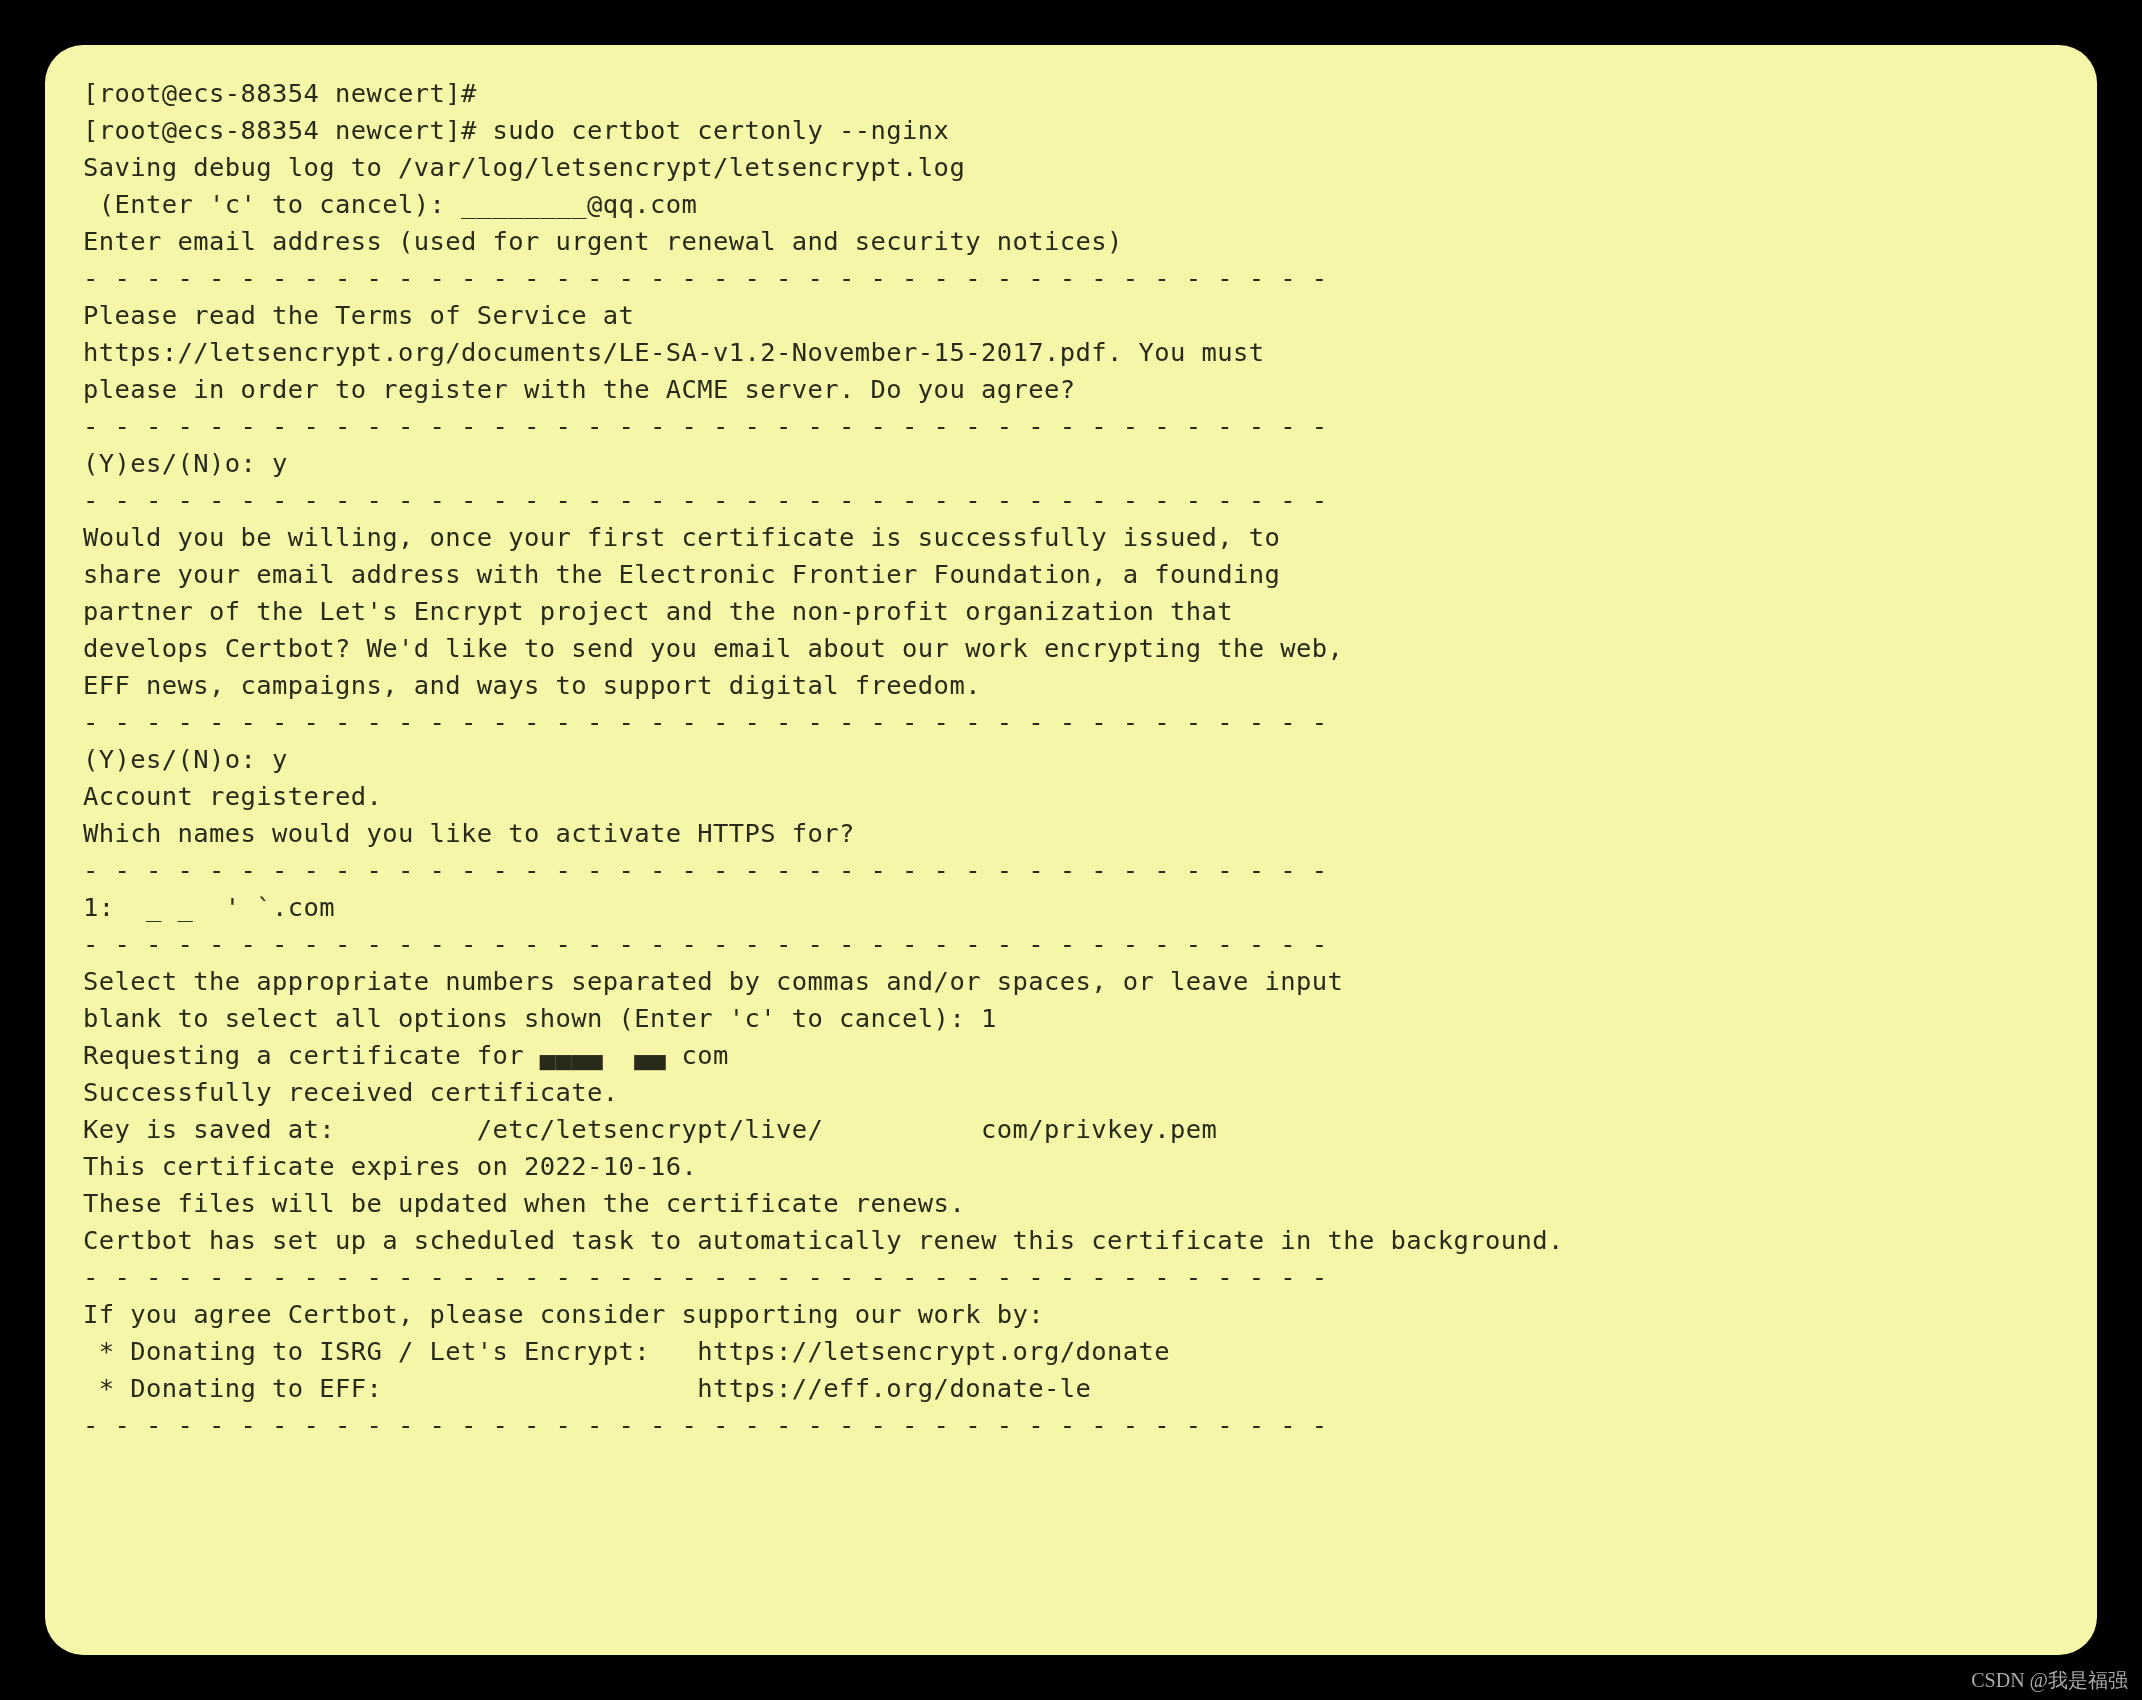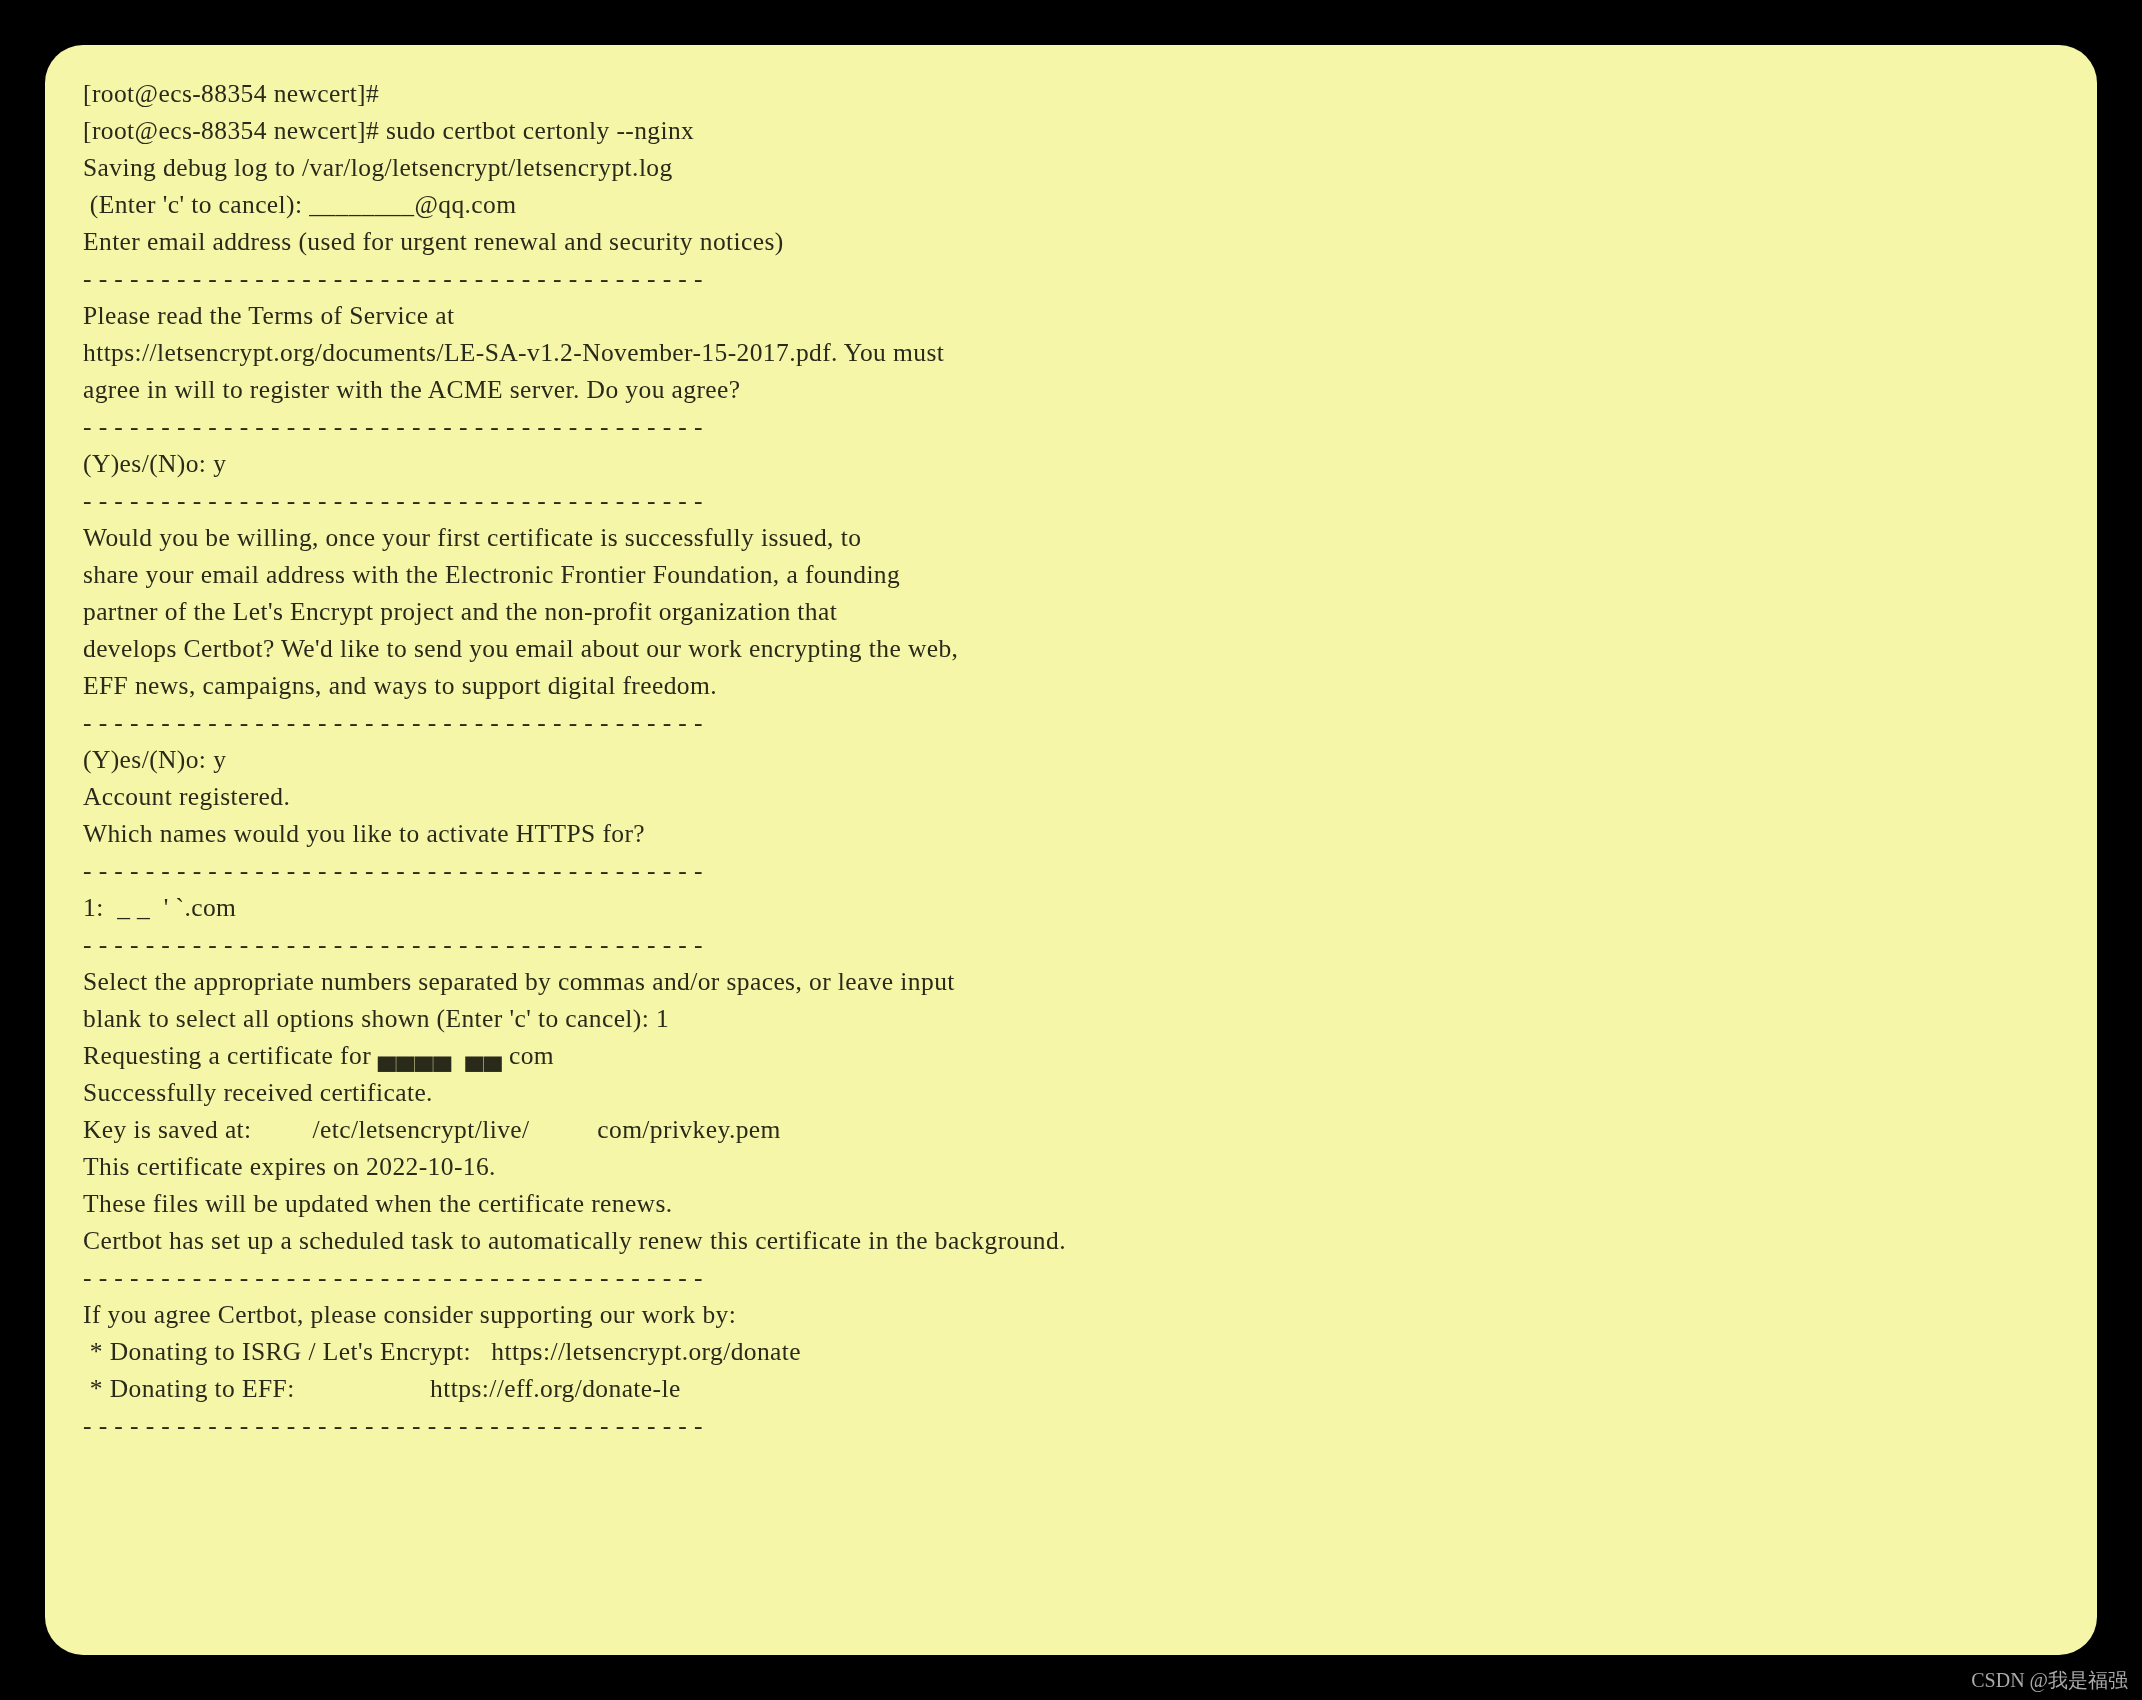--- a/index.html
+++ b/index.html
@@ -19,21 +19,20 @@
       padding: 30px 38px;
       overflow: hidden;
     }
     .line {
       font-size: 25.5px;
       line-height: 37px;
       letter-spacing: 0.4px;
       color: #2a2a1a;
       white-space: pre;
       font-weight: 500;
-      font-family: Liberation Serif, serif;
     }
     .watermark {
       position: absolute;
       bottom: 6px;
       right: 14px;
       color: #aaa;
       font-size: 20px;
       font-family: Liberation Serif, serif;
     }
   </style>
@@ -43,21 +42,21 @@
 <div class="terminal">
   <div class="line">[root@ecs-88354 newcert]#</div>
   <div class="line">[root@ecs-88354 newcert]# sudo certbot certonly --nginx</div>
   <div class="line">Saving debug log to /var/log/letsencrypt/letsencrypt.log</div>
   <div class="line"> (Enter 'c' to cancel): ________@qq.com</div>
   <div class="line">Enter email address (used for urgent renewal and security notices)</div>
   <div class="line"></div>
   <div class="line">- - - - - - - - - - - - - - - - - - - - - - - - - - - - - - - - - - - - - - - -</div>
   <div class="line">Please read the Terms of Service at</div>
   <div class="line">https://letsencrypt.org/documents/LE-SA-v1.2-November-15-2017.pdf. You must</div>
-  <div class="line">agree in will to register with the ACME server. Do you agree?</div>
+  <div class="line">please in order to register with the ACME server. Do you agree?</div>
   <div class="line">- - - - - - - - - - - - - - - - - - - - - - - - - - - - - - - - - - - - - - - -</div>
   <div class="line">(Y)es/(N)o: y</div>
   <div class="line"></div>
   <div class="line">- - - - - - - - - - - - - - - - - - - - - - - - - - - - - - - - - - - - - - - -</div>
   <div class="line">Would you be willing, once your first certificate is successfully issued, to</div>
   <div class="line">share your email address with the Electronic Frontier Foundation, a founding</div>
   <div class="line">partner of the Let's Encrypt project and the non-profit organization that</div>
   <div class="line">develops Certbot? We'd like to send you email about our work encrypting the web,</div>
   <div class="line">EFF news, campaigns, and ways to support digital freedom.</div>
   <div class="line">- - - - - - - - - - - - - - - - - - - - - - - - - - - - - - - - - - - - - - - -</div>

